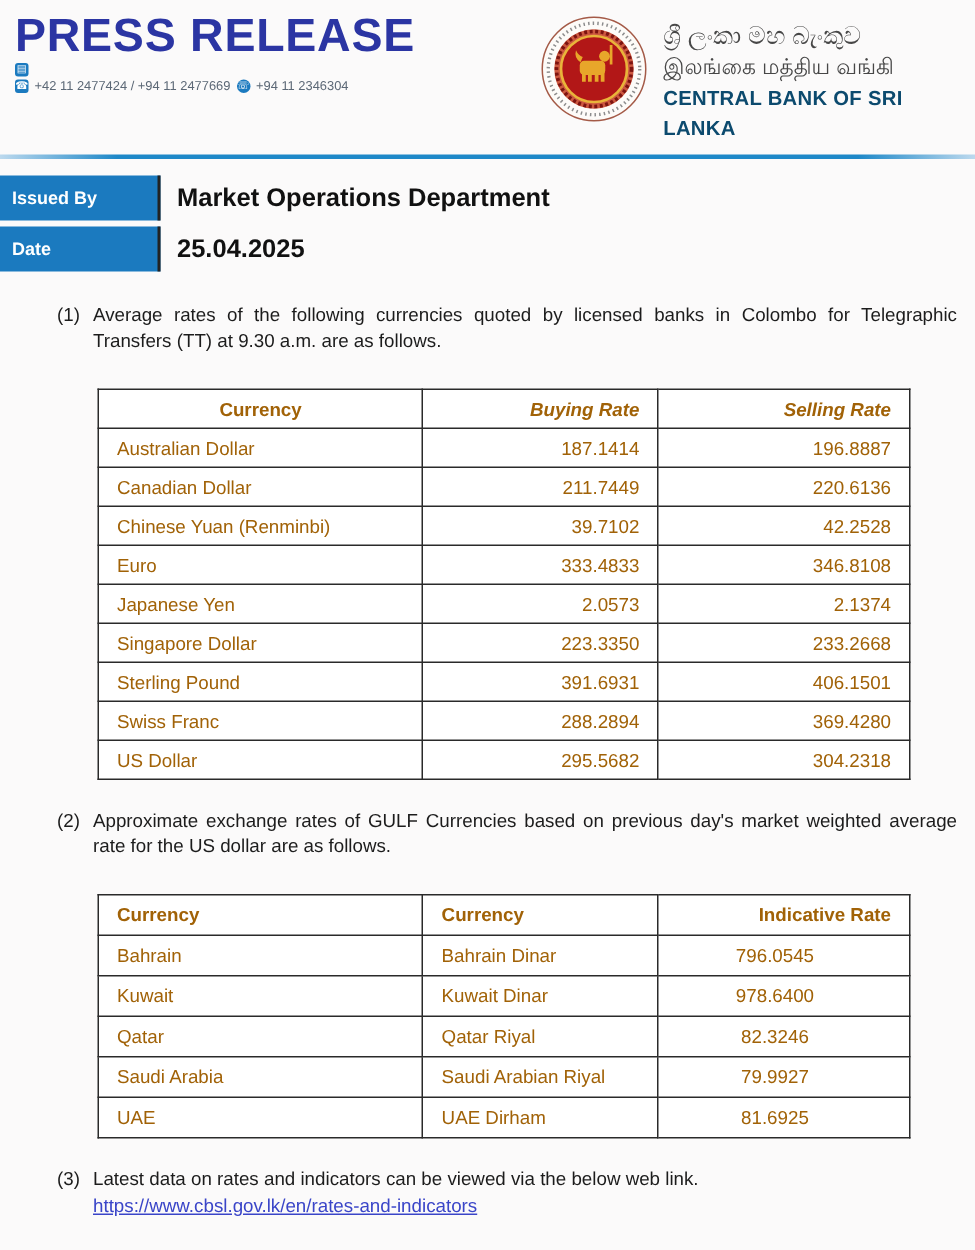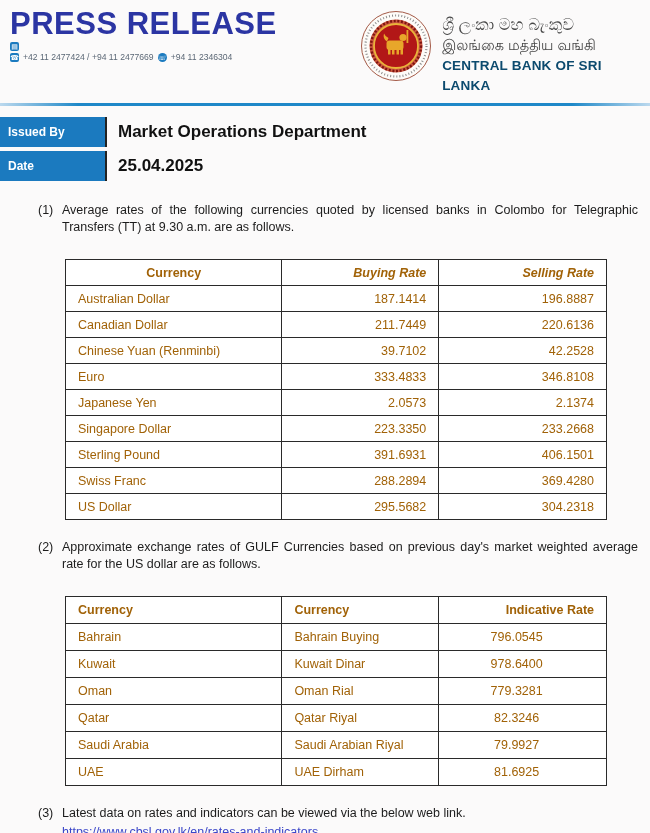--- a/index.html
+++ b/index.html
@@ -220,34 +220,29 @@
   <thead>
       <tr>
         <th>Currency</th>
         <th>Currency</th>
         <th>Indicative Rate</th>
       </tr>
     </thead>
   <tbody>
       <tr>
         <td>Bahrain</td>
-        <td>Bahrain Buying</td>
+        <td>Bahrain Dinar</td>
         <td>796.0545</td>
       </tr>
       <tr>
         <td>Kuwait</td>
         <td>Kuwait Dinar</td>
         <td>978.6400</td>
       </tr>
       <tr>
-        <td>Oman</td>
-        <td>Oman Rial</td>
-        <td>779.3281</td>
-      </tr>
-      <tr>
         <td>Qatar</td>
         <td>Qatar Riyal</td>
         <td>82.3246</td>
       </tr>
       <tr>
         <td>Saudi Arabia</td>
         <td>Saudi Arabian Riyal</td>
         <td>79.9927</td>
       </tr>
       <tr>

